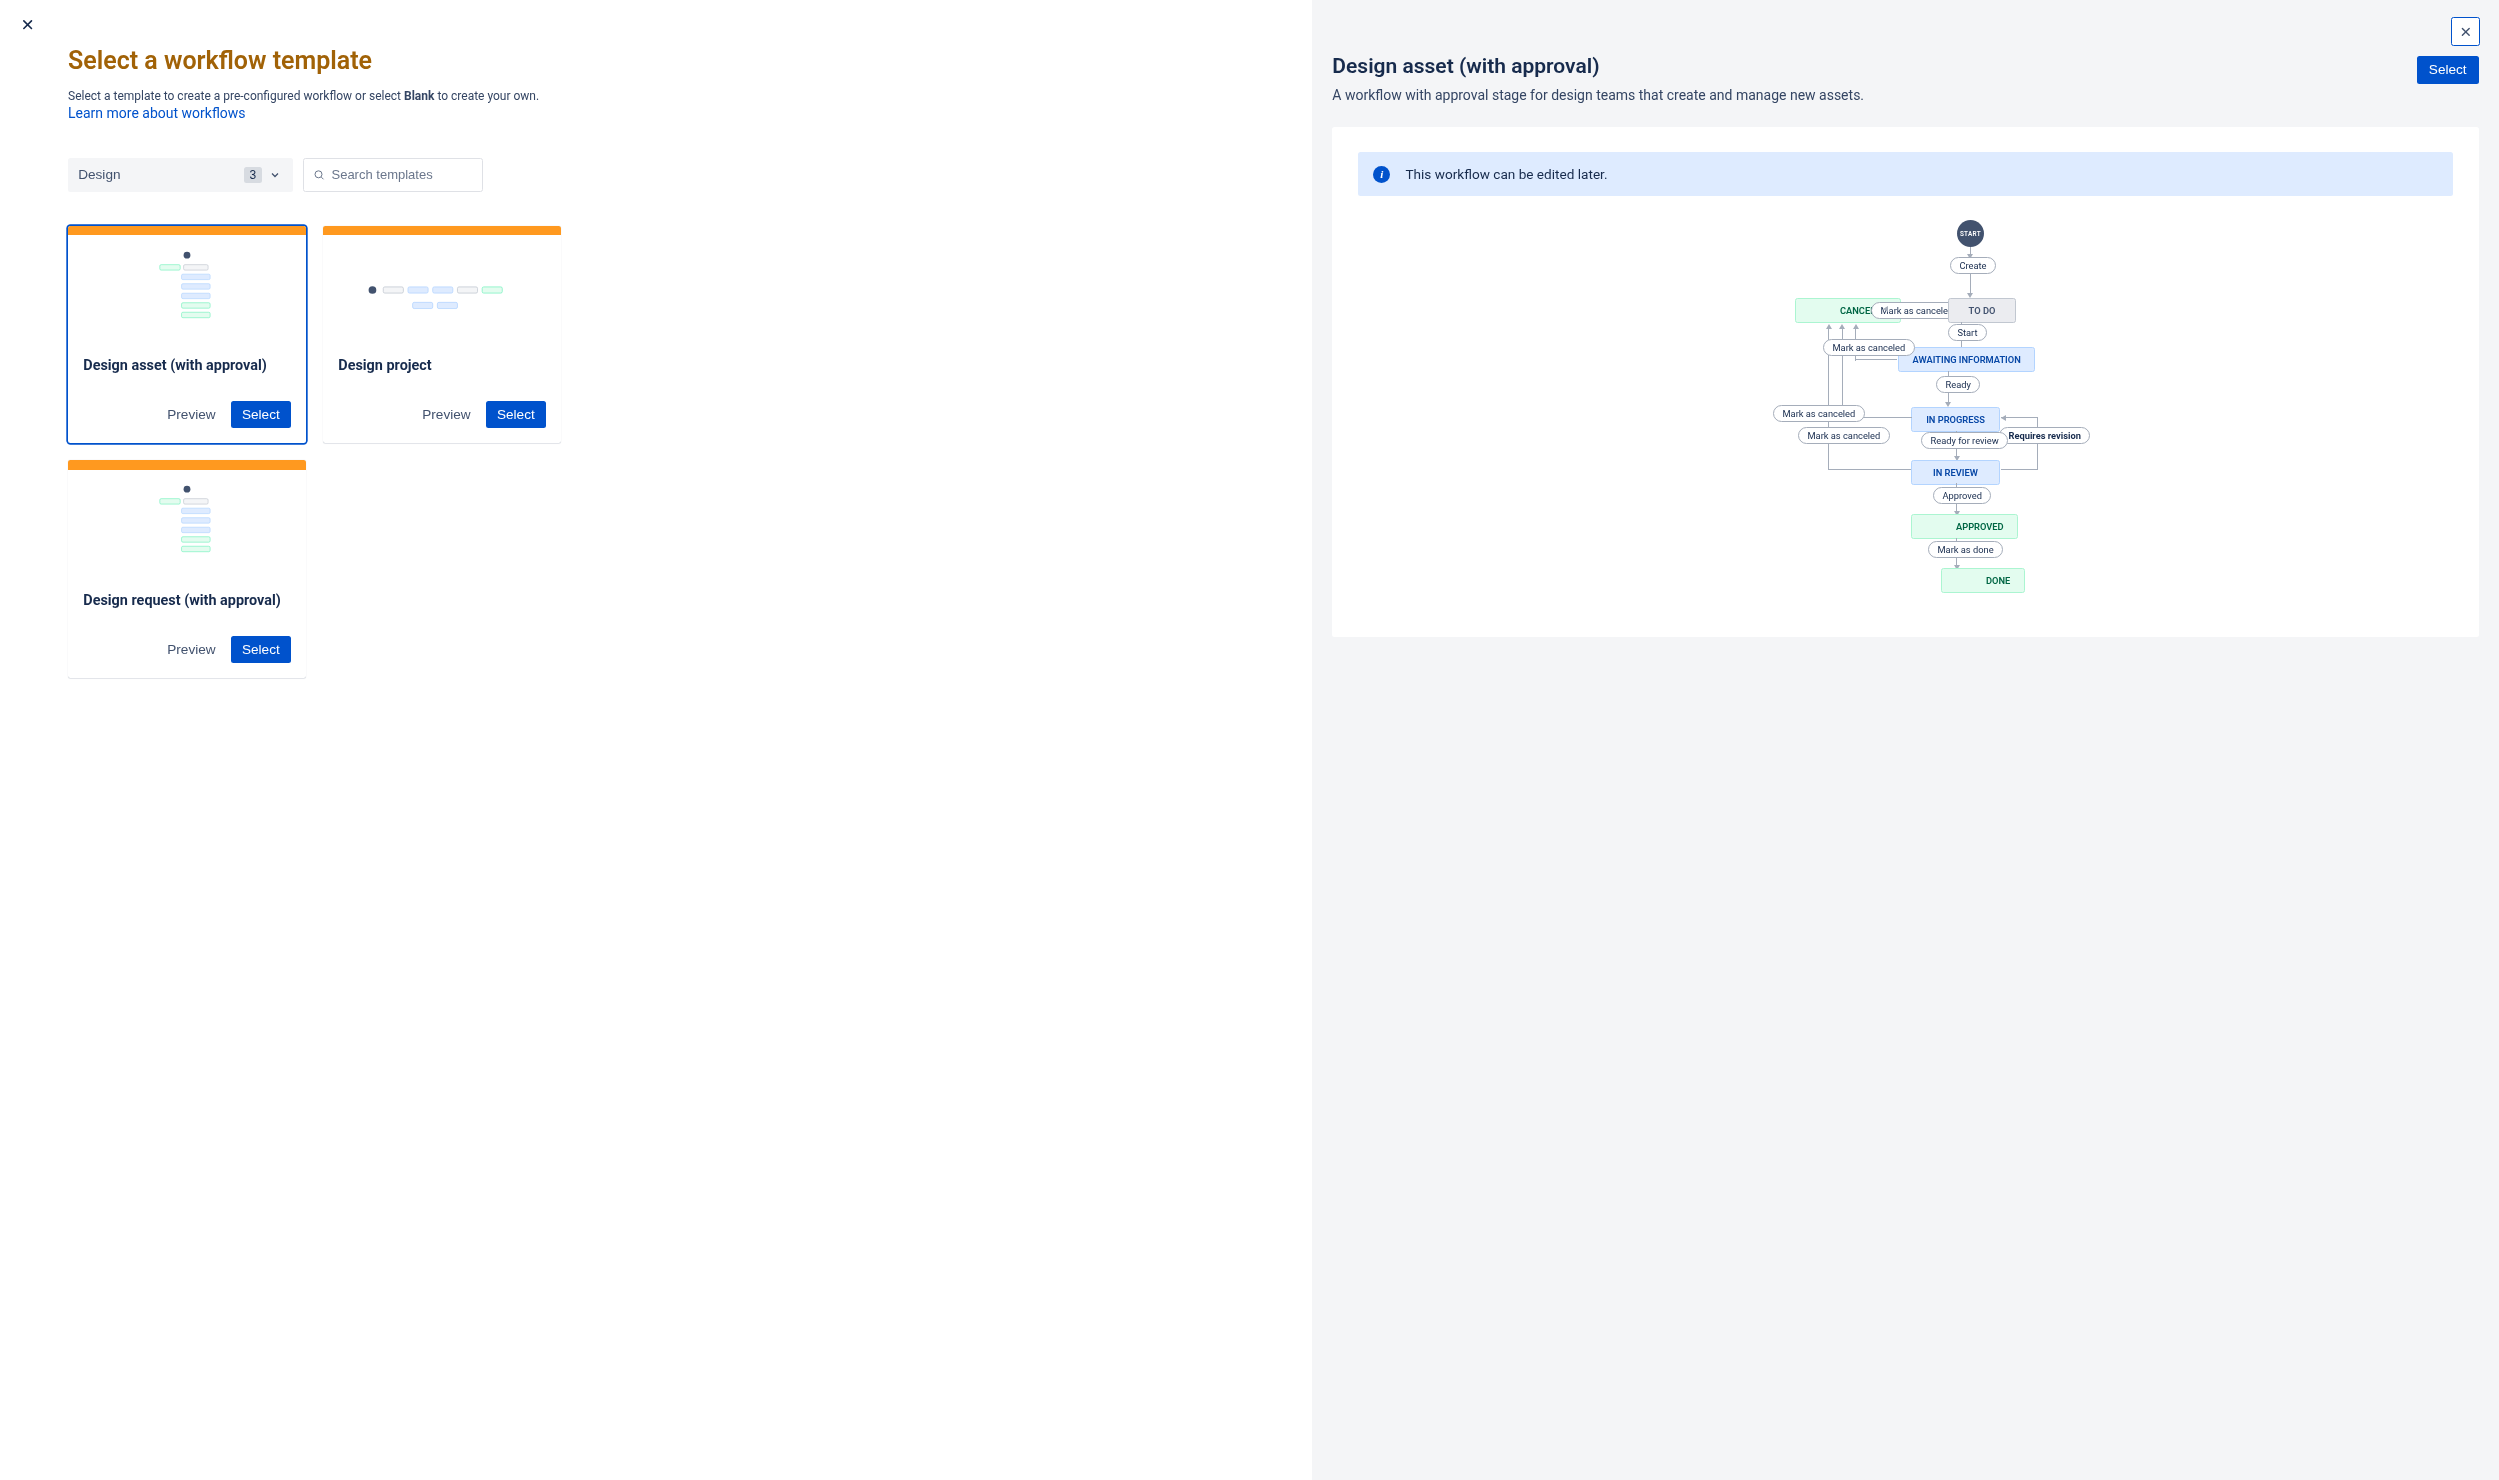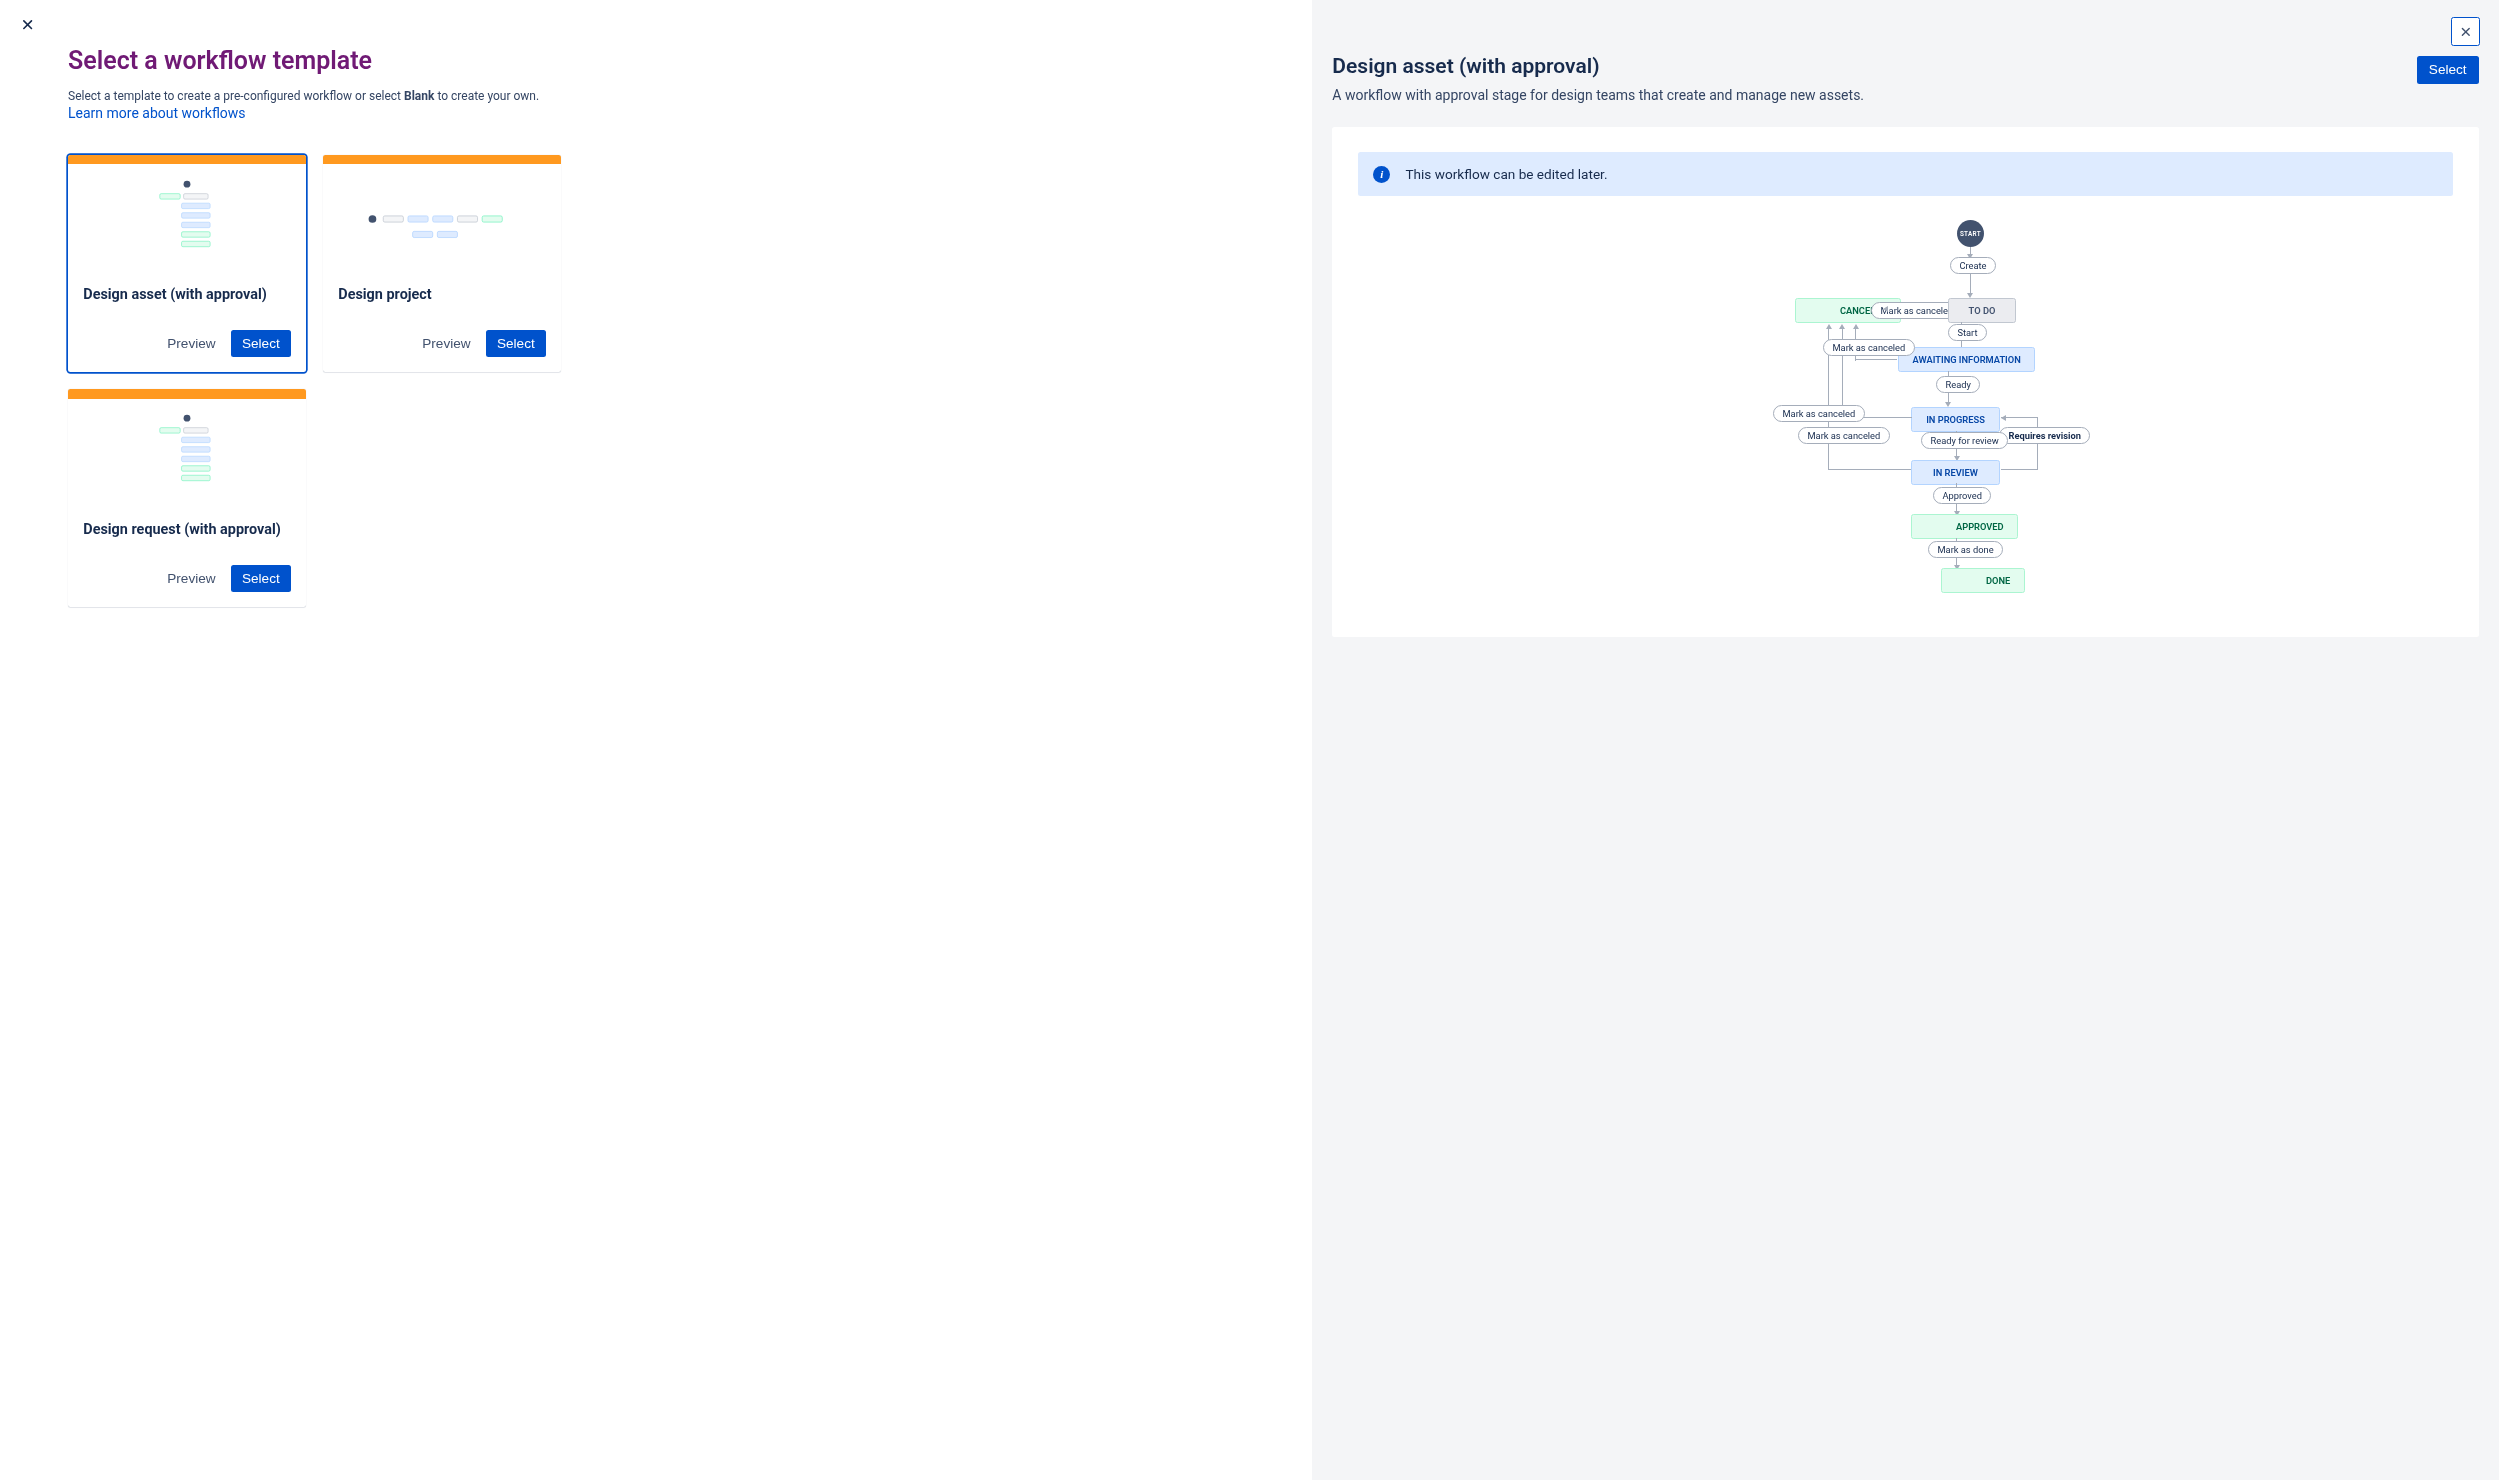--- a/index.html
+++ b/index.html
@@ -27,21 +27,21 @@
   cursor: pointer;
   color: #172B4D;
   display: inline-flex;
 }
 .left-content {
   padding: 10.2px 51px 0 51px;
 }
 .page-title {
   font-size: 25px;
   font-weight: 600;
-  color: #701a75;
+  color: #a16207;
   margin-bottom: 12px;
 }
 .page-desc {
   font-size: 12px;
   color: #344563;
   line-height: 1.5;
 }
 .page-desc .bold { font-weight: 700; }
 .learn-link {
   color: #0052CC;
@@ -293,20 +293,38 @@
         </svg>
     </button>
 
     <div class="left-content">
       <h1 class="page-title">Select a workflow template</h1>
       <p class="page-desc">
         <span>Select a template to create a pre-configured workflow or select </span><span class="bold">Blank</span><span> to create your own.</span>
       </p>
       <a href="#" class="learn-link">Learn more about workflows</a>
 
+      <div class="filter-row">
+        <button class="category-dropdown">
+          <span>Design</span>
+          <span class="cat-right">
+            <span class="badge">3</span>
+            <svg width="12" height="12" viewBox="0 0 24 24" fill="none" stroke="#42526E" stroke-width="2.5">
+                <polyline points="6 9 12 15 18 9"></polyline>
+              </svg>
+          </span>
+        </button>
+        <div class="search-wrap">
+          <svg width="13.6" height="13.6" viewBox="0 0 24 24" fill="none" stroke="#6B778C" stroke-width="2">
+              <circle cx="11" cy="11" r="7"></circle>
+              <line x1="21" y1="21" x2="16.65" y2="16.65"></line>
+            </svg>
+          <input type="text" placeholder="Search templates" style="">
+        </div>
+      </div>
 
       <div class="cards-grid">
 
         <div class="card selected">
           <div class="card-topbar"></div>
           <div class="card-thumb">
             <svg viewBox="0 0 200 120" width="136" height="85">
               <circle cx="100" cy="8" r="5" fill="#42526E"></circle>
               <rect x="60" y="22" width="30" height="8" rx="2" fill="#E3FCEF" stroke="#79F2C0"></rect>
               <rect x="95" y="22" width="36" height="8" rx="2" fill="#F4F5F7" stroke="#C1C7D0"></rect>

